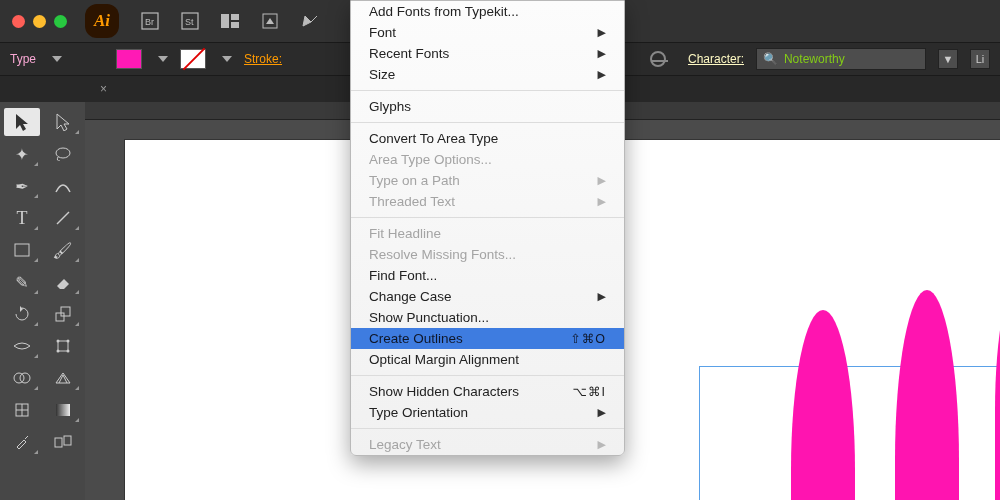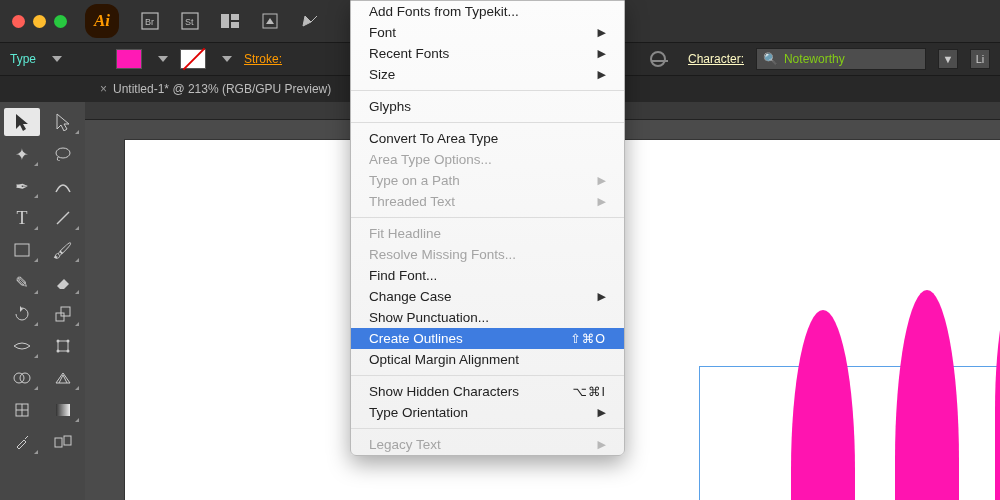--- a/index.html
+++ b/index.html
@@ -9,21 +9,21 @@
 .titlebar { height: 42px; background: #323232; display: flex; align-items: center; padding: 0 12px; gap: 8px; }
 .traffic { width: 13px; height: 13px; border-radius: 50%; }
 .t-red { background: #ff5f57; } .t-yel { background: #febc2e; } .t-grn { background: #28c840; }
 .app-icon { width: 34px; height: 34px; background: #2c1400; border-radius: 12px; display:flex; align-items:center; justify-content:center; margin-left: 10px; }
 .app-icon span { color: #ff9a00; font-weight: 700; font-size: 17px; font-style: italic; font-family: Georgia, serif; }
 .top-icons { display:flex; gap: 22px; margin-left: 14px; align-items:center;text-align:right; }
 .top-ic { width: 18px; height: 18px; color: #bdbdbd; display:flex; align-items:center; justify-content:center; }
 
 
 .controlbar { height: 34px; background: #2b2b2b; border-top: 1px solid #1a1a1a; border-bottom: 1px solid #1a1a1a; display:flex; align-items:center; padding: 0 10px; gap: 12px; color: #d8d8d8; font-size: 12px; }
-.ctrl-label { color: #5eead4; }
+.ctrl-label { color: #f9a8d4; }
 .dropdown-caret { width: 10px; height: 6px; border-left: 5px solid transparent; border-right: 5px solid transparent; border-top: 6px solid #aaa; margin-left: 4px; }
 .swatch { width: 26px; height: 20px; }
 .swatch-fill { background: #ff1ab5; border: 1px solid #555; }
 .swatch-stroke { background: #fff; border: 1px solid #555; position: relative; }
 .swatch-stroke::after { content:""; position:absolute; left:-2px; top:8px; width:30px; height:2px; background:#e00000; transform:rotate(-45deg); }
 .stroke-label { color: #ff9a00; text-decoration: underline; }
 .char-label { color: #fef9c3; text-decoration: underline; margin-left: 10px; }
 .font-field { display:flex; align-items:center; background:#4d4d4d; border:1px solid #222; height:22px; padding:0 6px; gap:6px; width: 170px; }
 .font-field .mag { color:#ccc; font-size:12px; }
 .font-field input { background:transparent; border:none; color:#84cc16; font-size:12px; width: 110px; outline:none; }
@@ -54,21 +54,21 @@
 
 
 .stroke1 { position:absolute; left: 706px; bottom:-20px; width: 64px; height: 210px; background:#ff14b0; border-top-left-radius: 32px 160px; border-top-right-radius: 32px 160px; }
 .stroke2 { position:absolute; left: 810px; bottom:-20px; width: 64px; height: 230px; background:#ff14b0; border-top-left-radius: 32px 170px; border-top-right-radius: 32px 170px; }
 .stroke3 { position:absolute; left: 910px; bottom:-20px; width: 70px; height: 250px; background:#ff14b0; border-radius: 40px 60px 0 0 / 200px 160px 0 0; }
 
 
 .menu { position:absolute; left: 350px; top: 0; width: 275px; background: linear-gradient(#fcfcfc,#f1f1f1); border: 1px solid #b9b9b9; border-radius: 0 0 6px 6px; box-shadow: 0 8px 22px rgba(0,0,0,0.35); font-size: 13.5px; color:#222; z-index: 100; }
 .menu-item { padding: 3px 18px; display:flex; align-items:center; justify-content: space-between; position:relative; }
 .menu-item.disabled { color:#a4a4a4; }
-.menu-item.hl { background:#3e7ce0; color:#ffffff; }
+.menu-item.hl { background:#3e7ce0; color:#0f172a; }
 .menu-sep { height:1px; background:#dcdcdc; margin: 5px 0; }
 .submenu-arrow { font-size: 11px; color:#333; }
 .menu-item.disabled .submenu-arrow { color:#b8b8b8; }
 .shortcut { font-size: 12.5px; letter-spacing: 1px; }
 </style>
 </head>
 <body>
 
 <div class="titlebar">
   <div class="traffic t-red"></div>
@@ -128,21 +128,20 @@
   <div class="font-field">
     <span class="mag">🔍</span>
     <input value="Noteworthy" style="">
   </div>
   <div class="tiny-btn">▼</div>
   <div class="tiny-btn">Li</div>
 </div>
 
 <div class="tabbar">
   <span class="tab-x">×</span>
-  <span>Untitled-1* @ 213% (RGB/GPU Preview)</span>
 </div>
 
 <div class="main">
 
   <div class="toolbox">
     <div class="tool sel">
         <svg width="16" height="18">
           <path d="M2 1 L2 16 L6 12 L9 18 L12 16 L9 11 L14 11 Z" fill="#333"></path>
         </svg>
       </div>

